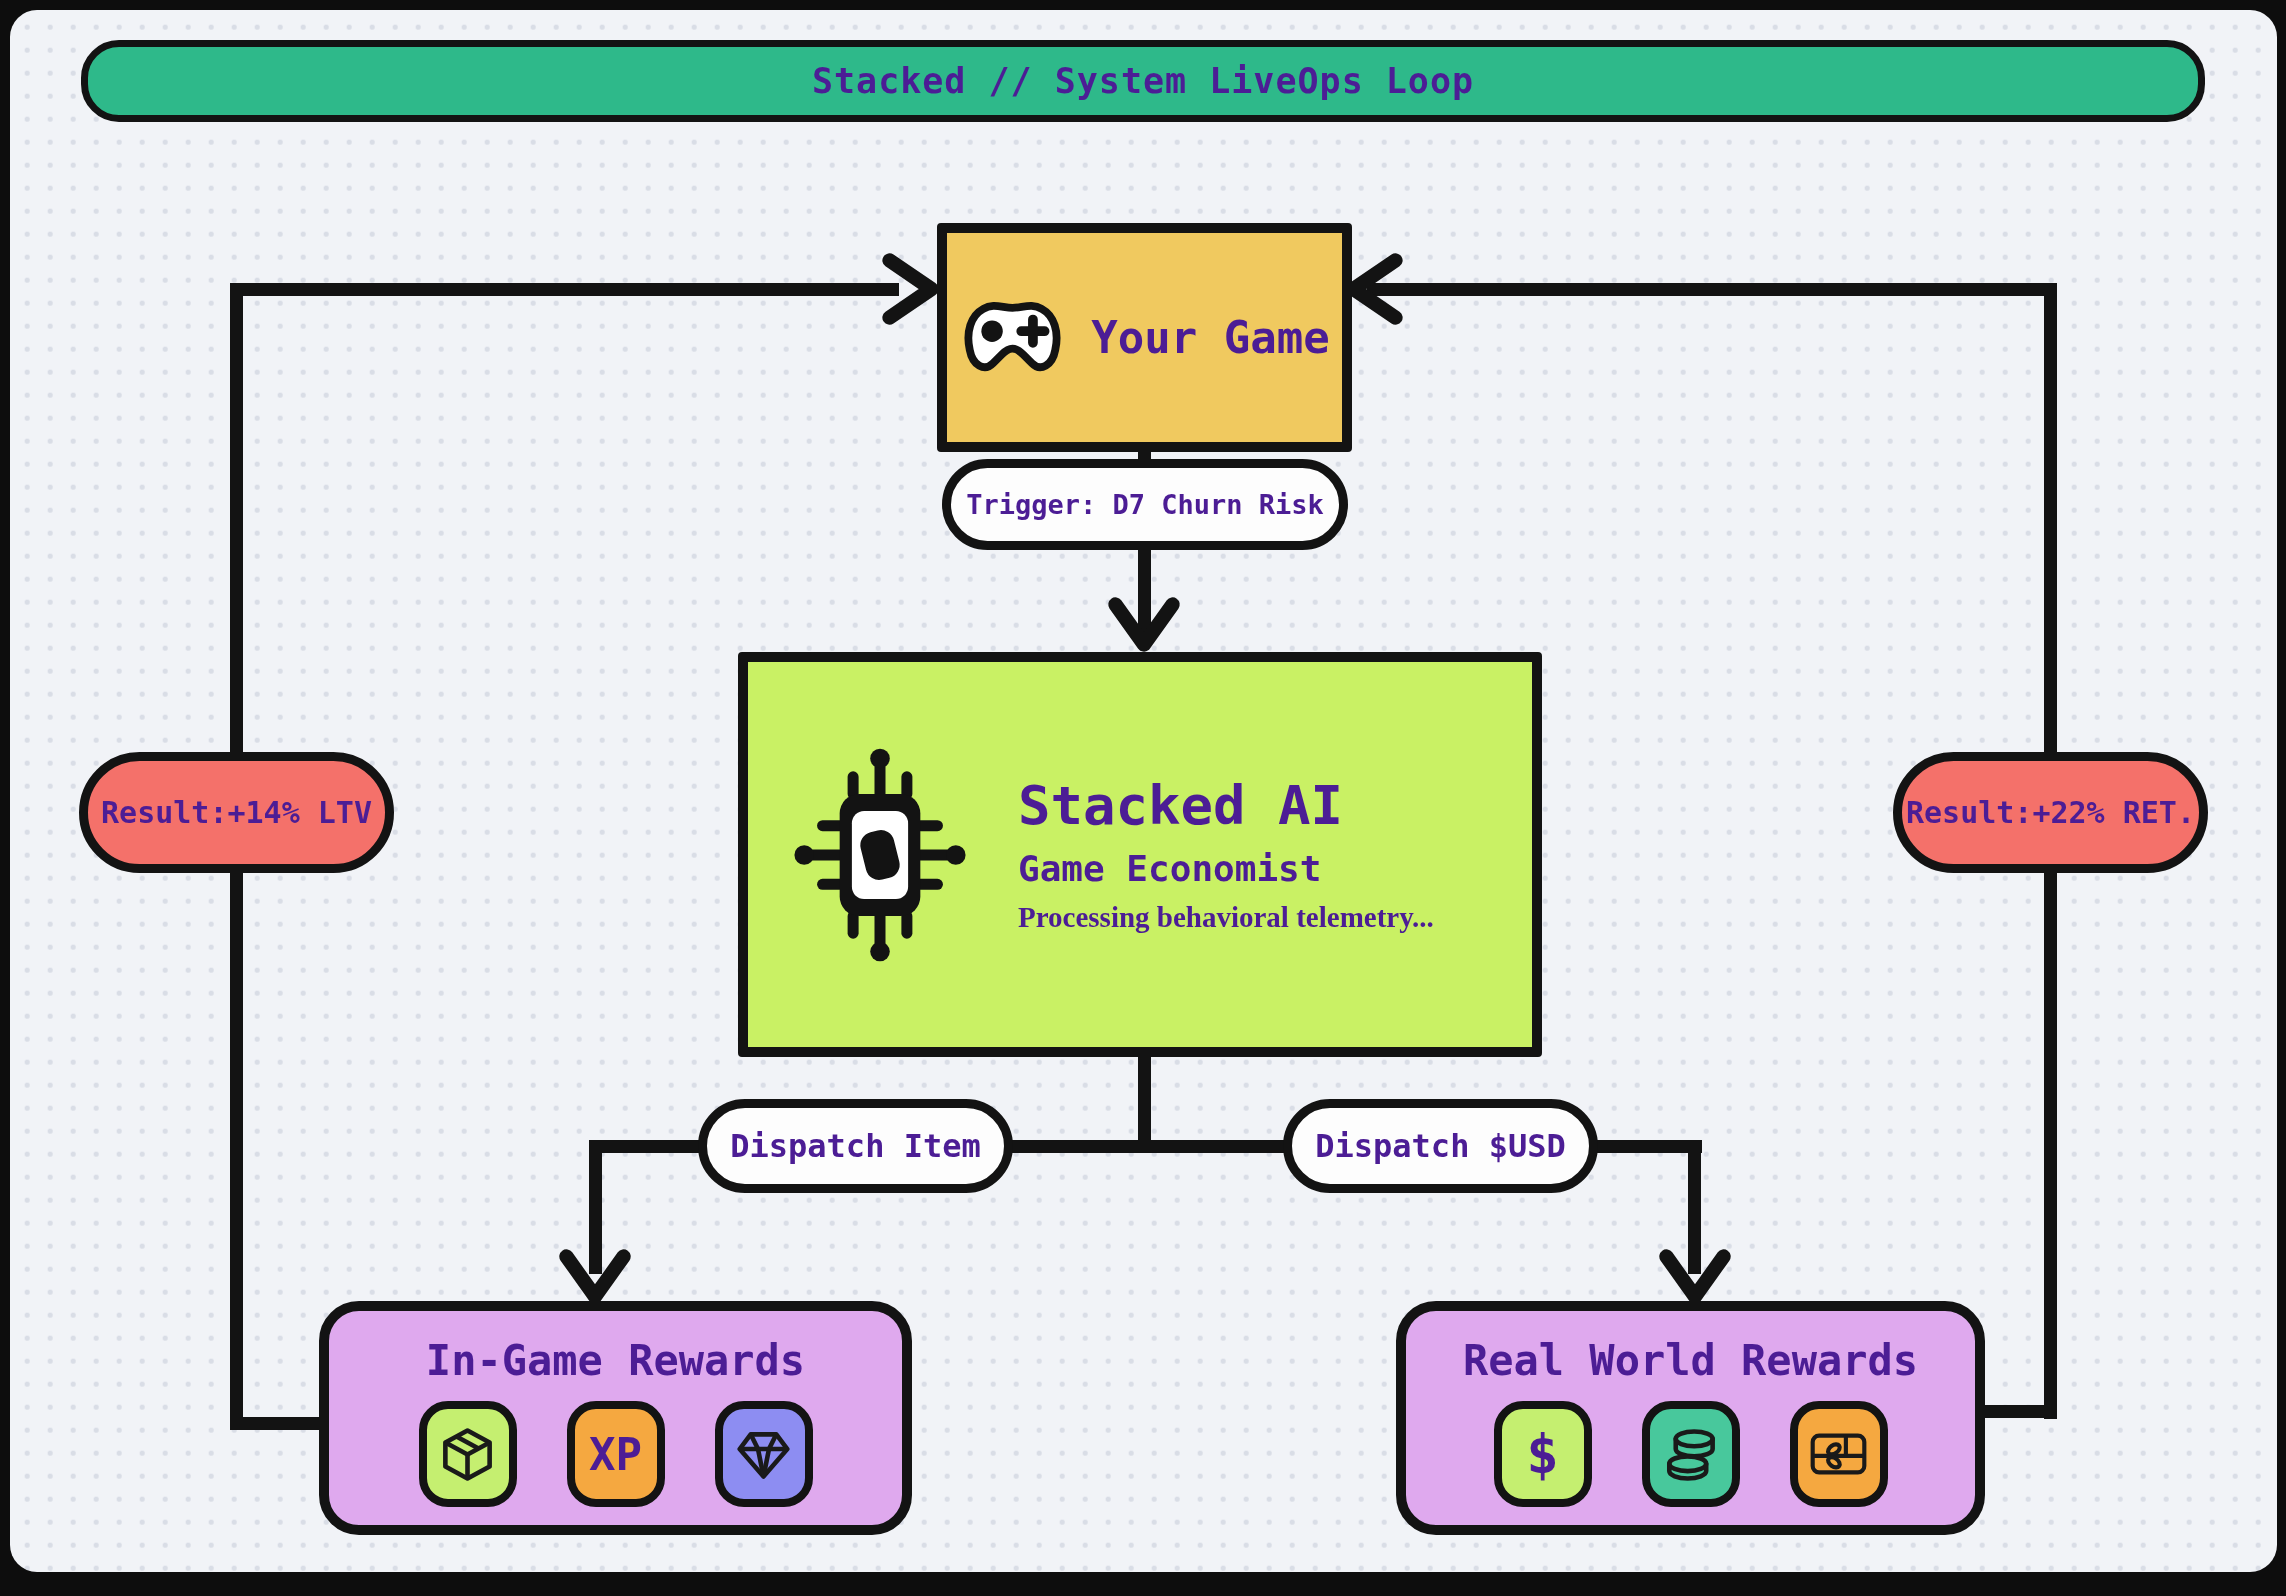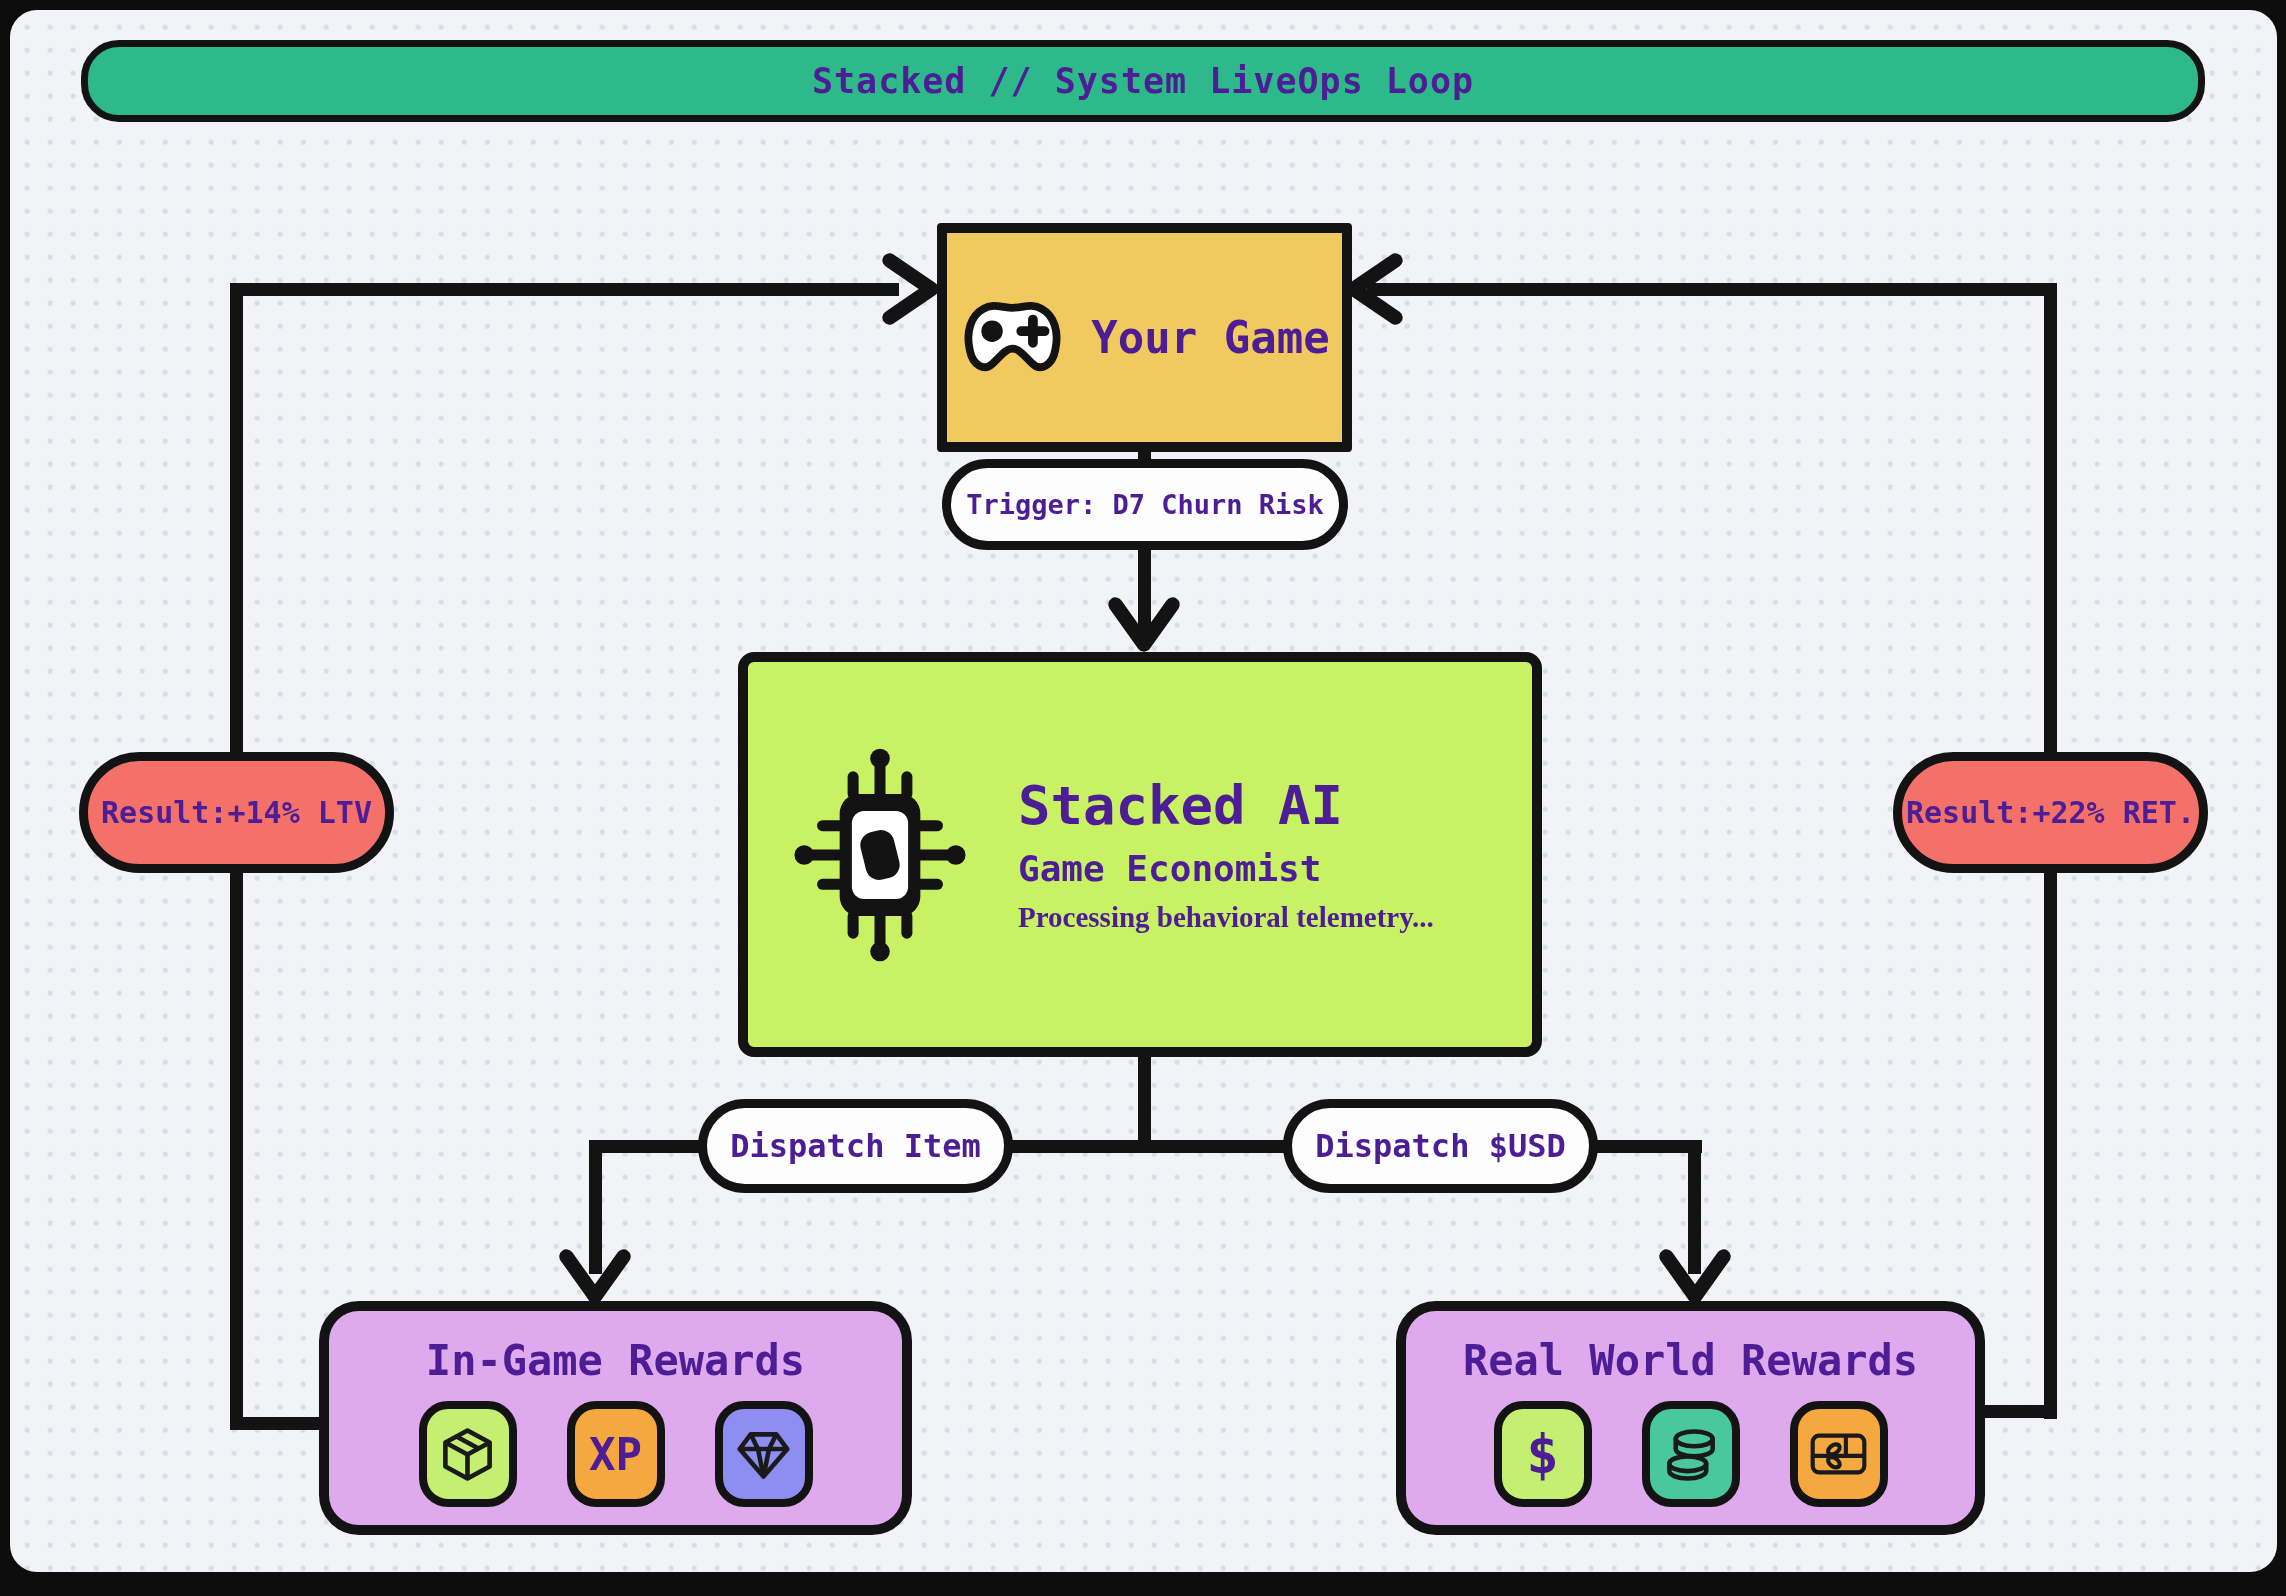--- a/index.html
+++ b/index.html
@@ -27,21 +27,21 @@
     border:10.5px solid #131313;border-radius:4px;gap:25px;font-size:44px;margin-top:48px;
   }
   .pill-white{
     background:#fdfdfd;border:9.6px solid #131313;border-radius:57px;font-size:27px;
   }
   .trigger{left:942px;top:459px;width:406px;height:91px;}
   .dispatch-item{left:698px;top:1099px;width:315px;height:94px;font-size:32px;}
   .dispatch-usd{left:1283px;top:1099px;width:315px;height:94px;font-size:32px;}
   .ai-box{
     left:738px;top:652px;width:804px;height:405px;background:#c9f164;
-    border:10.5px solid #131313;border-radius:16px;justify-content:flex-start;
+    border:10.5px solid #131313;border-radius:4px;justify-content:flex-start;
     padding-left:40px;gap:46px;
   }
   .ai-text{display:flex;flex-direction:column;}
   .ai-title{font-size:54px;line-height:61px;}
   .ai-sub{font-size:36px;line-height:46px;margin-top:9.6px;}
   .ai-status{font-size:29px;line-height:32.5px;margin-top:9px;white-space:nowrap;font-family:Liberation Serif, serif;}
   .result-pill{
     background:#f4716a;border:9.6px solid #131313;border-radius:67px;
     flex-direction:row;font-size:30px;line-height:38px;text-align:center;
   }

